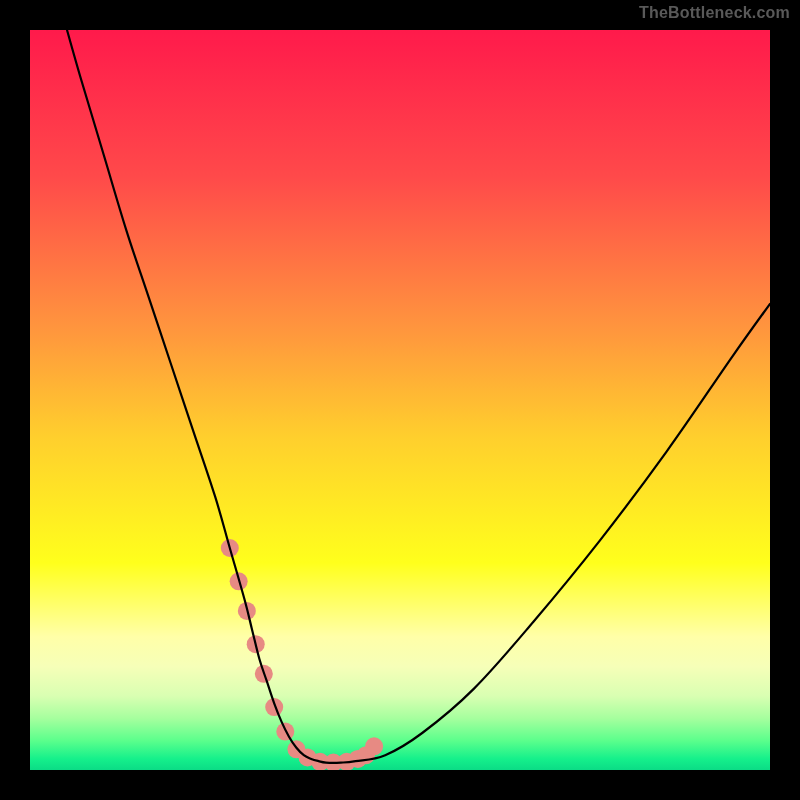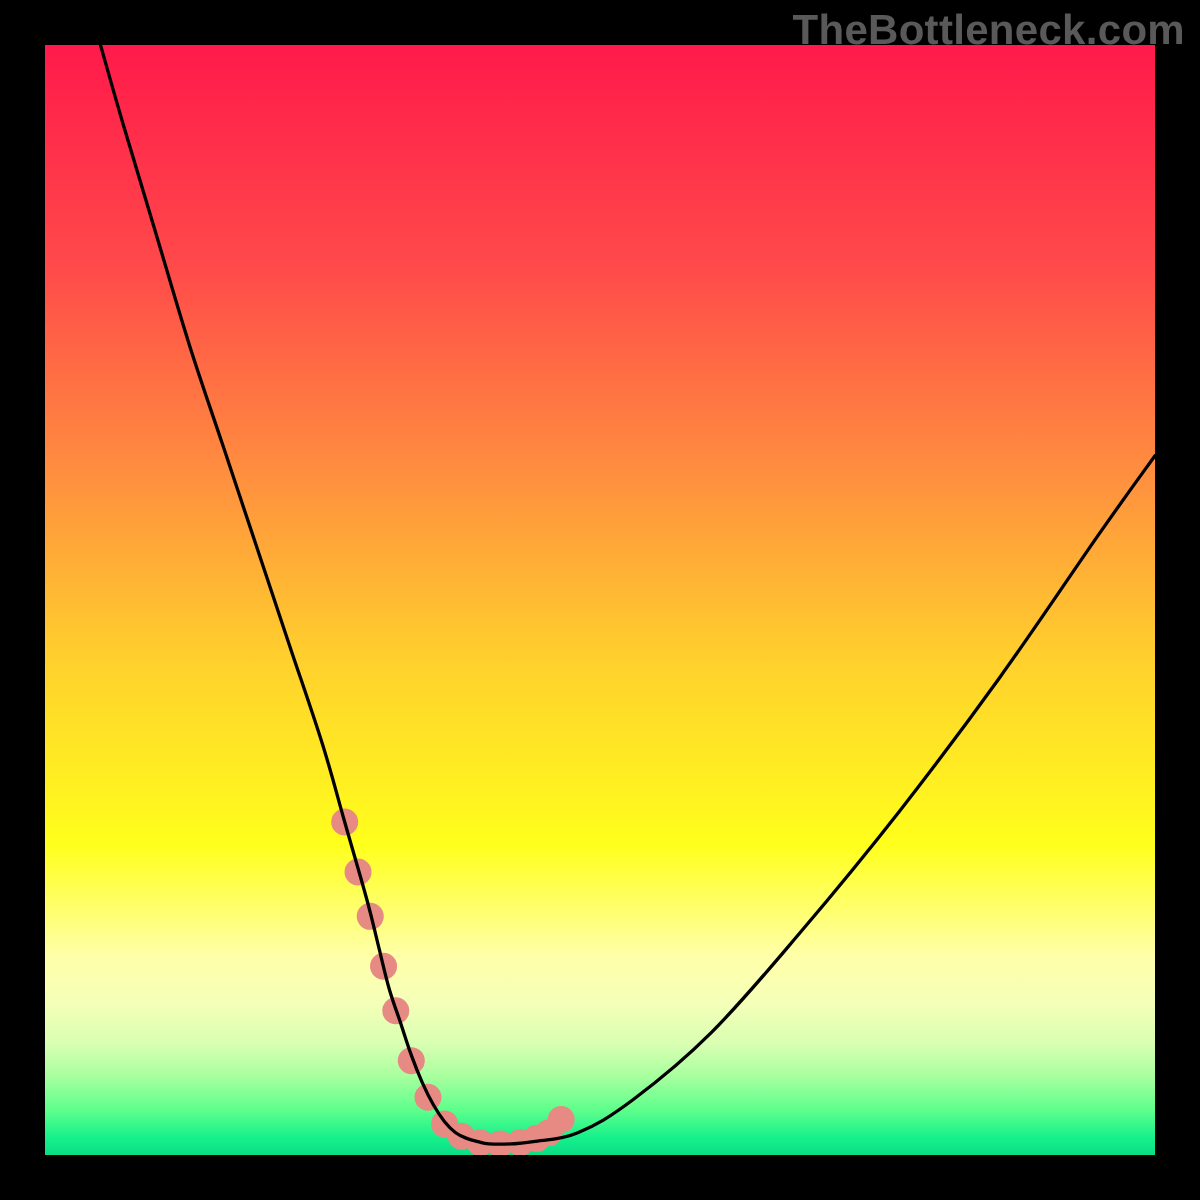--- a/index.html
+++ b/index.html
@@ -17,21 +17,21 @@
     left: 0;
     width: 800px;
     height: 800px;
     background: #000;
   }
   .watermark {
     position: absolute;
     top: 4px;
     right: 10px;
     color: #595959;
-    font-size: 28px;
+    font-size: 16px;
     font-weight: 600;
     letter-spacing: 0.2px;
     z-index: 30;
   }
   .plot-area {
     position: absolute;
     left: 30px;
     top: 30px;
     width: 740px;
     height: 740px;

